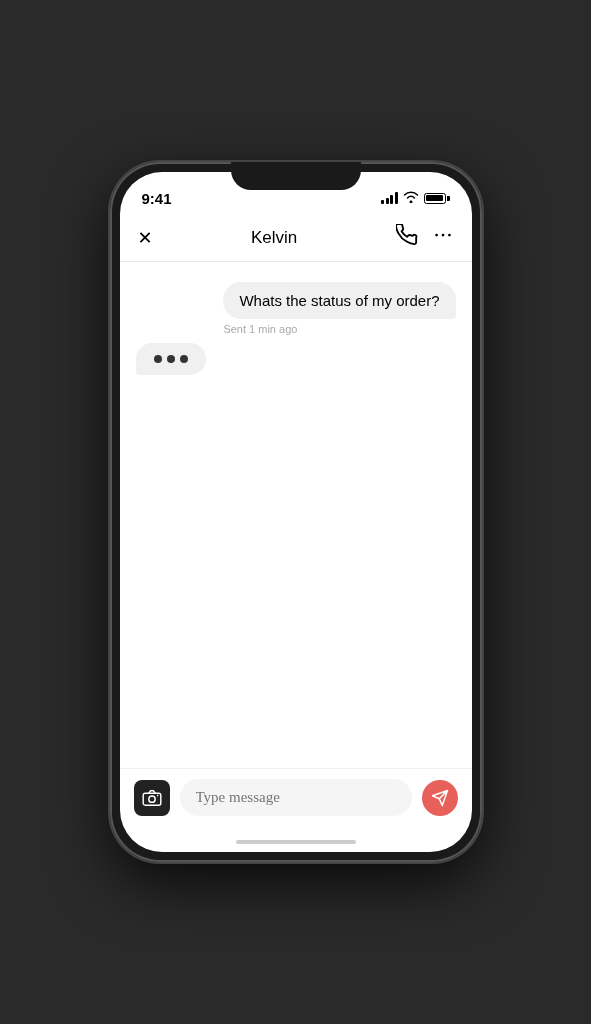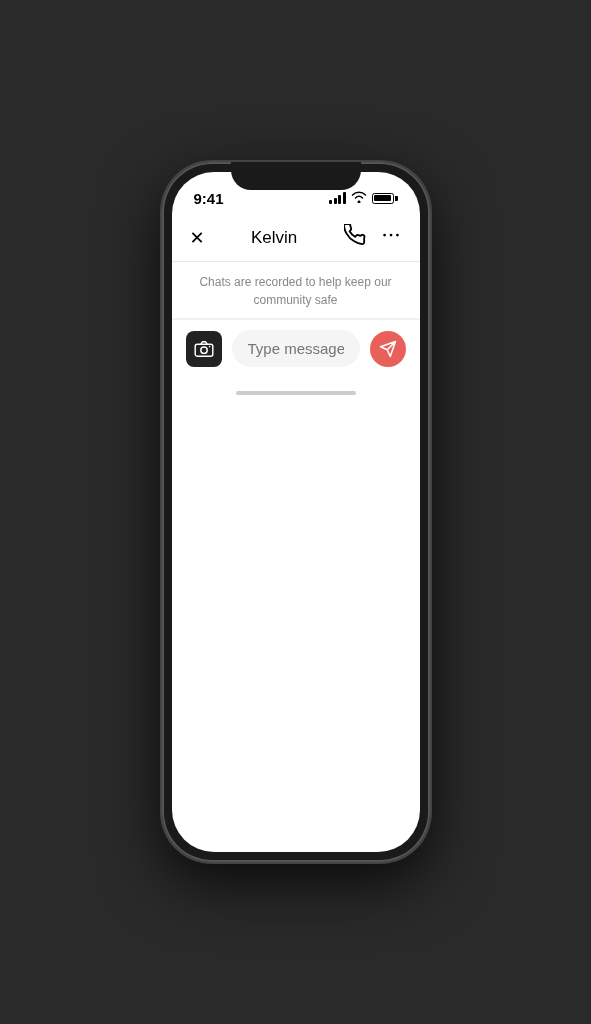--- a/index.html
+++ b/index.html
@@ -7,21 +7,21 @@
     body {
       background: #2a2a2a;
       display: flex;
       justify-content: center;
       align-items: center;
       min-height: 100vh;
       font-family: -apple-system, BlinkMacSystemFont, 'Segoe UI', sans-serif;
     }
 
     .phone-outer {
-      width: 268px;
+      width: 372px;
       height: 700px;
       background: #1a1a1a;
       border-radius: 50px;
       padding: 10px;
       box-shadow: 0 0 0 2px #444, 0 20px 60px rgba(0,0,0,0.8), inset 0 0 0 2px #555;
       position: relative;
     }
 
     .phone-inner {
       width: 100%;
@@ -275,20 +275,21 @@
       align-items: center;
     }
 
     .message-input {
       background: none;
       border: none;
       outline: none;
       font-size: 15px;
       color: #aaa;
       width: 100%;
+      font-family: Liberation Serif, serif;
     }
 
     .send-btn {
       width: 36px;
       height: 36px;
       background: #e8605a;
       border-radius: 50%;
       display: flex;
       align-items: center;
       justify-content: center;
@@ -352,24 +353,37 @@
         <span class="more-btn">
           <svg width="22" height="22" viewBox="0 0 24 24" fill="#000">
             <circle cx="5" cy="12" r="1.5"></circle>
             <circle cx="12" cy="12" r="1.5"></circle>
             <circle cx="19" cy="12" r="1.5"></circle>
           </svg>
         </span>
       </div>
     </div>
 
-    <div class="safety-notice">
-      <span class="safety-notice-text">Chats are recorded to help keep our community safe</span>
+
+    <div class="chat-area">
+
+      <div class="message-sent">
+        <div class="message-bubble-sent">
+          <span>Whats the status of my order?</span>
+        </div>
+        <div class="message-timestamp">Sent 1 min ago</div>
+      </div>
+
+      <div class="typing-bubble">
+        <div class="typing-dot"></div>
+        <div class="typing-dot"></div>
+        <div class="typing-dot"></div>
+      </div>
+
     </div>
-
 
     <div class="input-area">
       <div class="camera-btn">
         <svg class="camera-icon-svg" viewBox="0 0 24 20" fill="none">
           <rect x="1" y="4" width="22" height="15" rx="2.5" stroke="white" stroke-width="1.8"></rect>
           <circle cx="12" cy="11.5" r="4" stroke="white" stroke-width="1.8"></circle>
           <path d="M8 4l2-3h4l2 3" stroke="white" stroke-width="1.8" stroke-linejoin="round"></path>
           <circle cx="19" cy="7" r="1" fill="white"></circle>
         </svg>
       </div>

